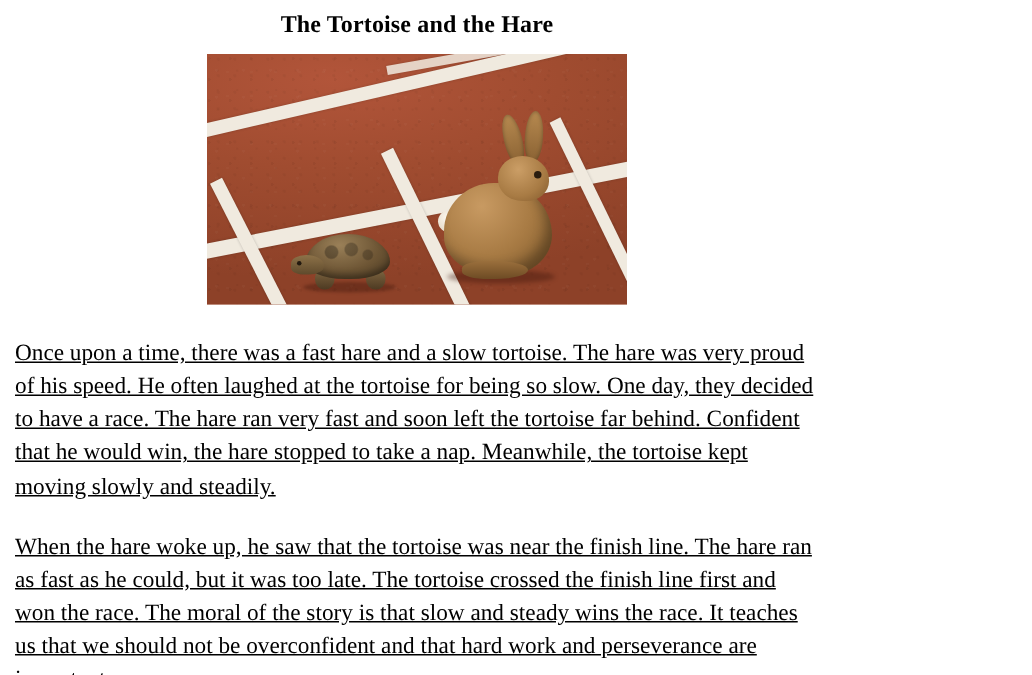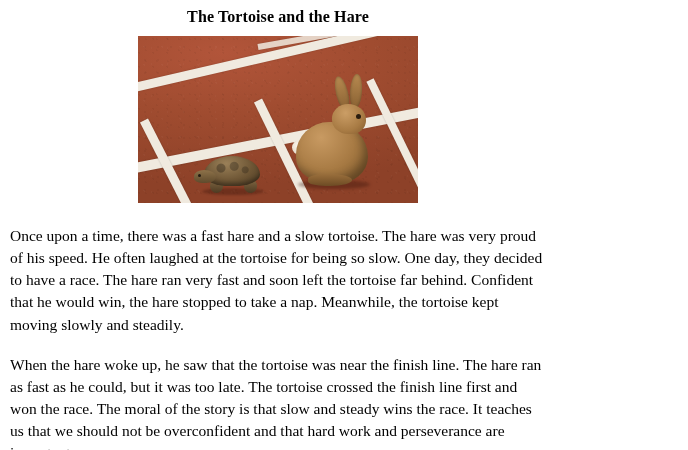--- a/index.html
+++ b/index.html
@@ -213,20 +213,21 @@
   }
   .caption a {
     color: #2222cc;
     text-decoration: underline;
   }
   p.body-text {
     font-size: 15.5px;
     line-height: 1.43;
     margin: 18px 0 0 0;
     text-align: left;
+    text-decoration: underline;
   }
   p.body-text.first { margin-top: 22px; }
 </style>
 </head>
 <body>
 
 <div class="page">
 
   <h1 class="title">The Tortoise and the Hare</h1>
 

